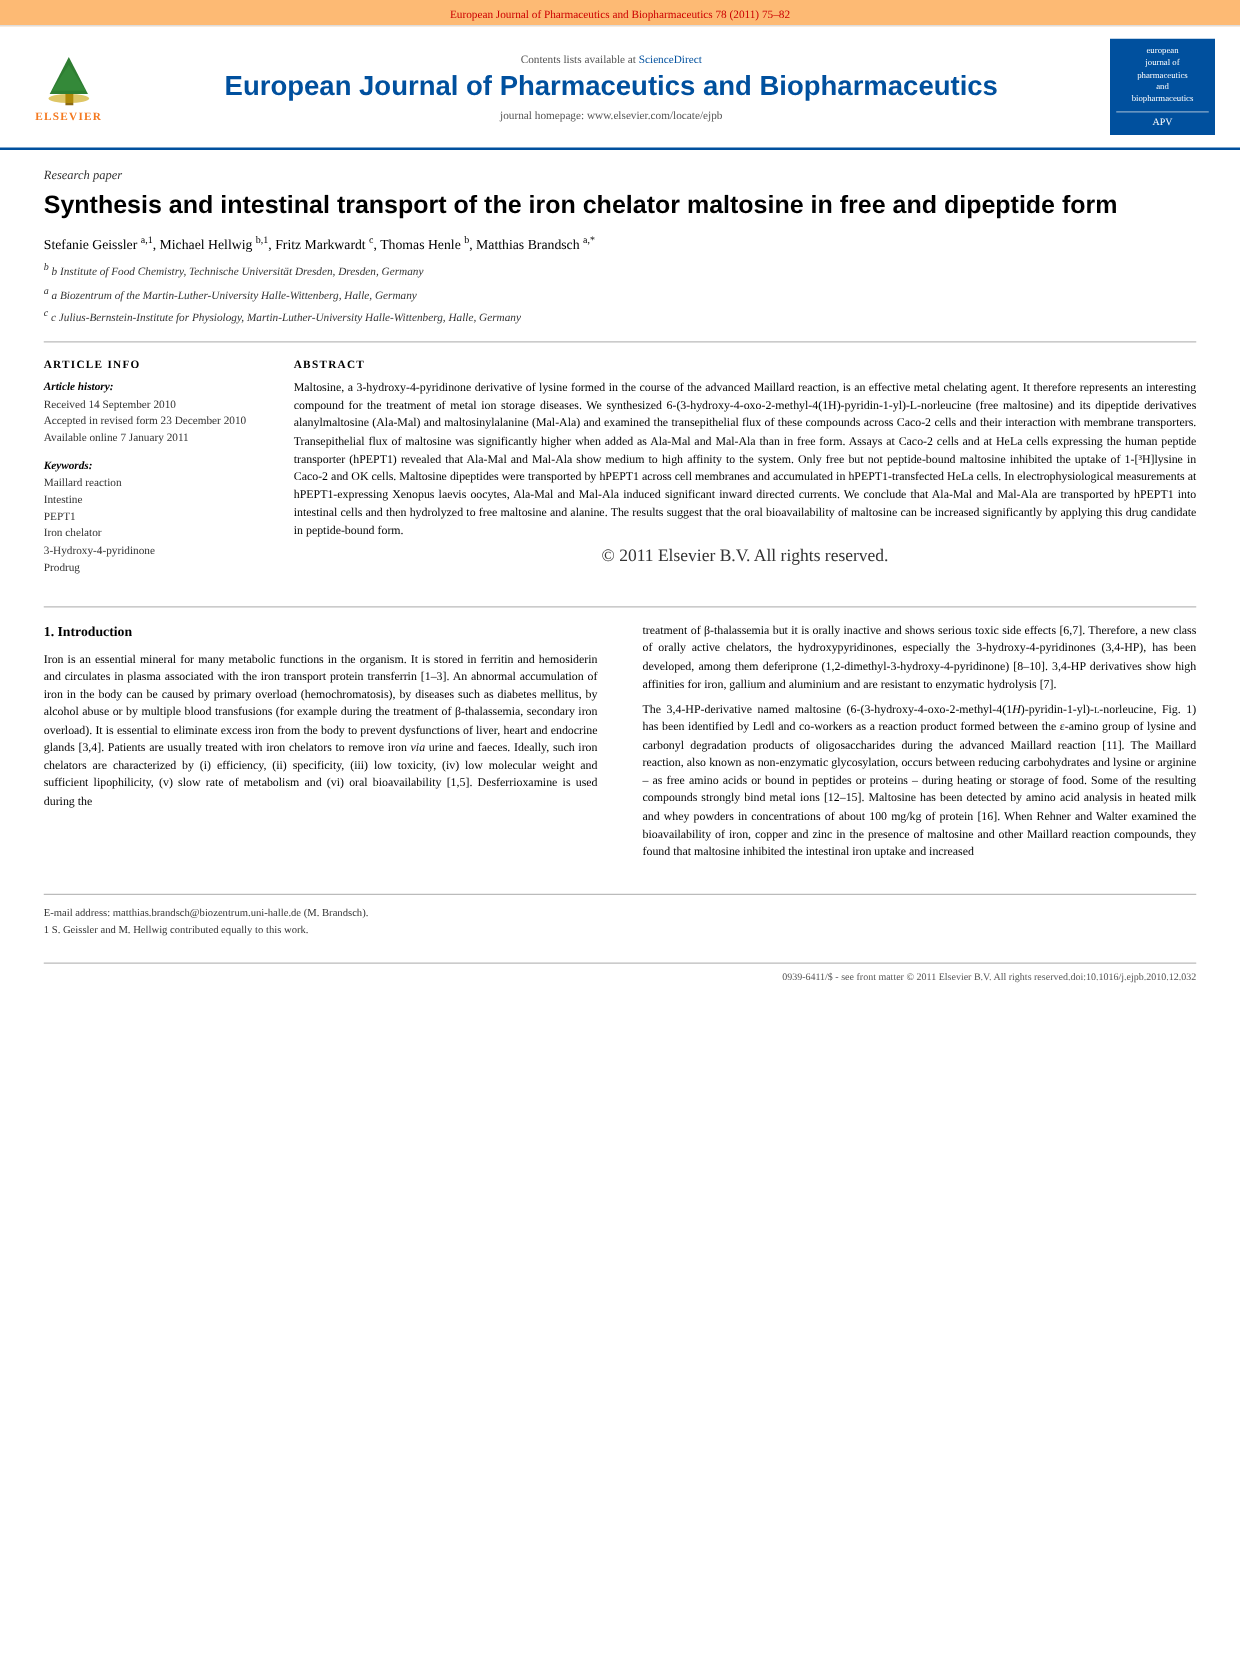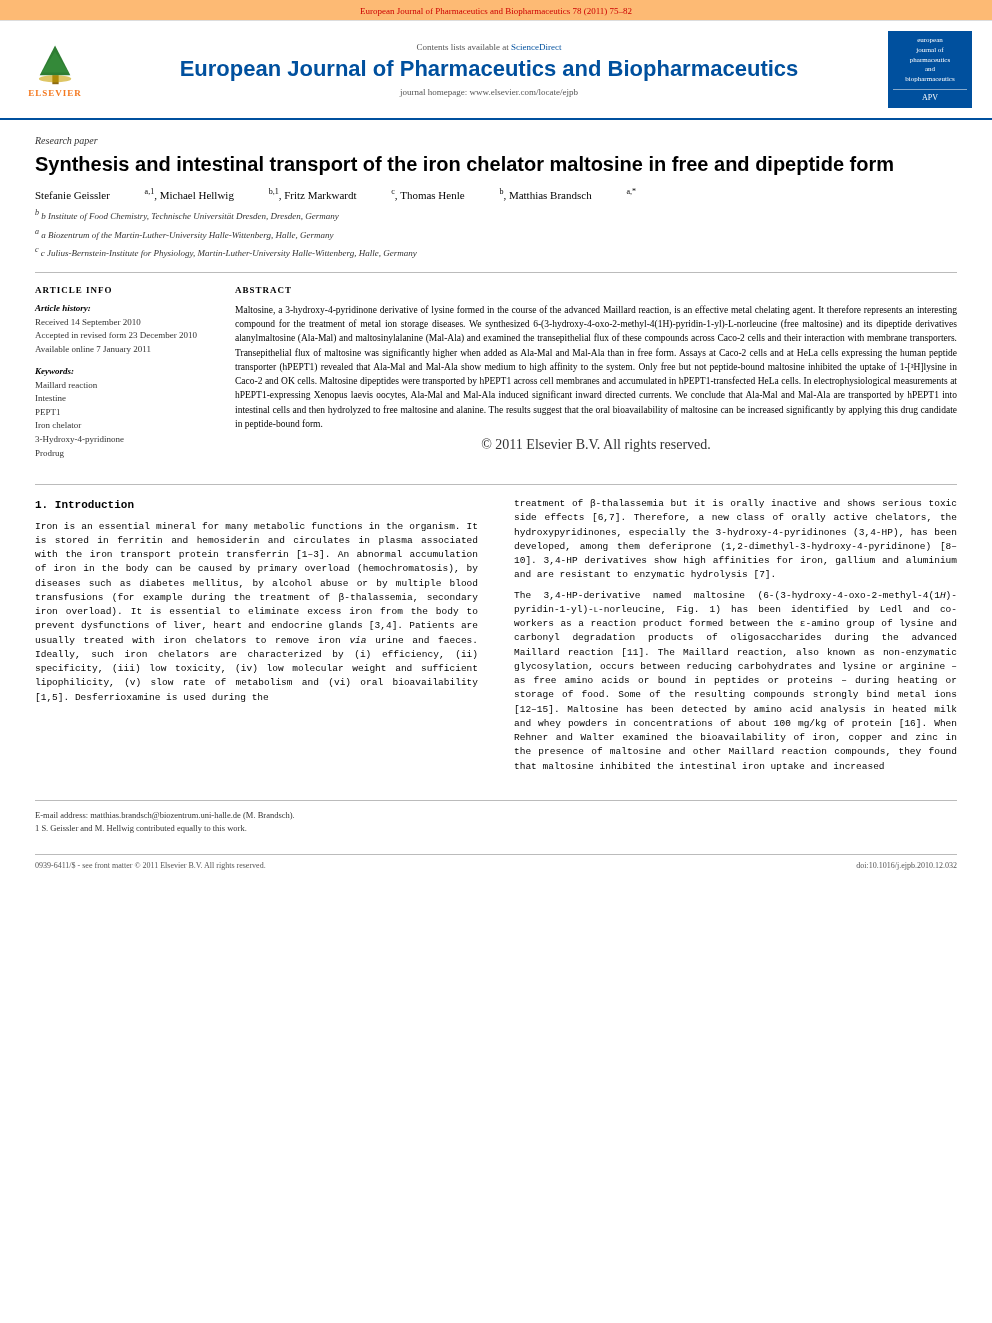--- a/index.html
+++ b/index.html
@@ -114,21 +114,20 @@
     }
 
     .authors {
       font-size: 11px;
       color: #000;
       margin-bottom: 6px;
     }
     .author-sup {
       font-size: 8px;
       vertical-align: super;
-      margin-left: 32px;
     }
 
     .affiliations {
       font-size: 9px;
       font-style: italic;
       color: #333;
       margin-bottom: 3px;
       line-height: 1.4;
     }
 
@@ -196,21 +195,20 @@
       text-align: center;
       margin-top: 6px;
       color: #333;
     }
 
     
     .body-two-col {
       display: flex;
       gap: 36px;
       margin-top: 10px;
-      font-family: Liberation Mono, monospace;
     }
     .body-col {
       flex: 1;
       font-size: 9.5px;
       line-height: 1.5;
       text-align: justify;
       color: #000;
     }
     .section-heading {
       font-size: 11px;
@@ -231,21 +229,21 @@
       color: #333;
       line-height: 1.5;
     }
     .footer-bar {
       margin-top: 20px;
       border-top: 1px solid #bbb;
       padding-top: 6px;
       font-size: 8px;
       color: #555;
       display: flex;
-      justify-content: space-between;
+      justify-content: flex-end;
     }
   </style>
 </head>
 <body>
 
 <div class="top-bar">
   <span>European Journal of Pharmaceutics and Biopharmaceutics 78 (2011) 75–82</span>
 </div>
 
 <div class="journal-header">

